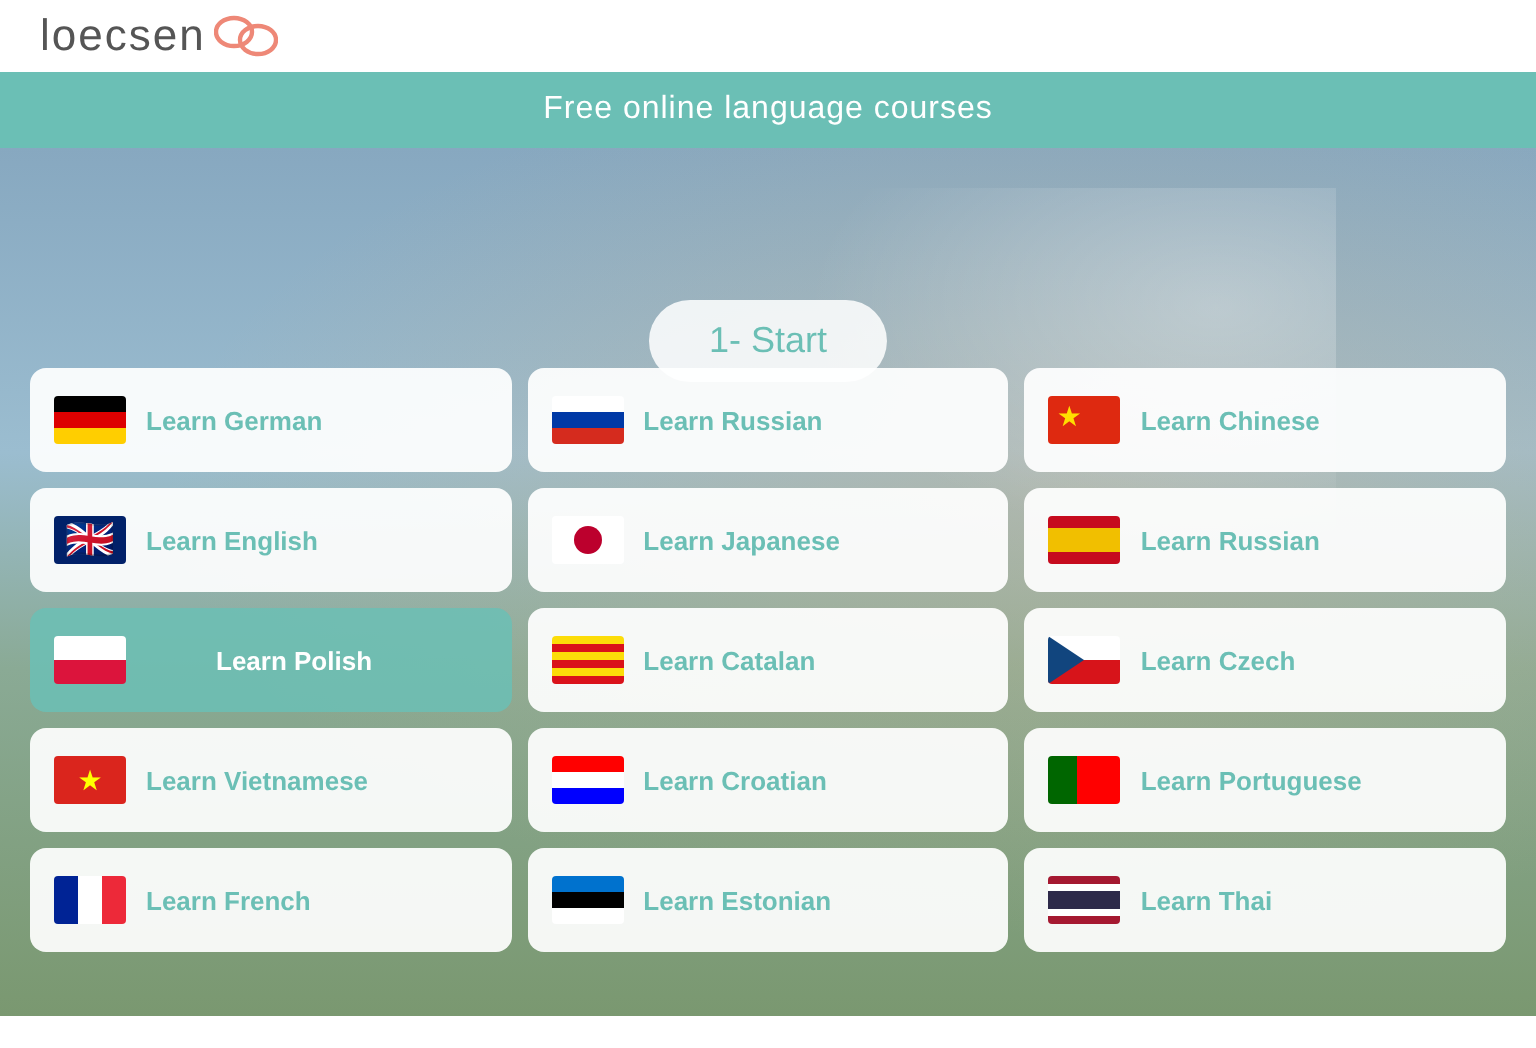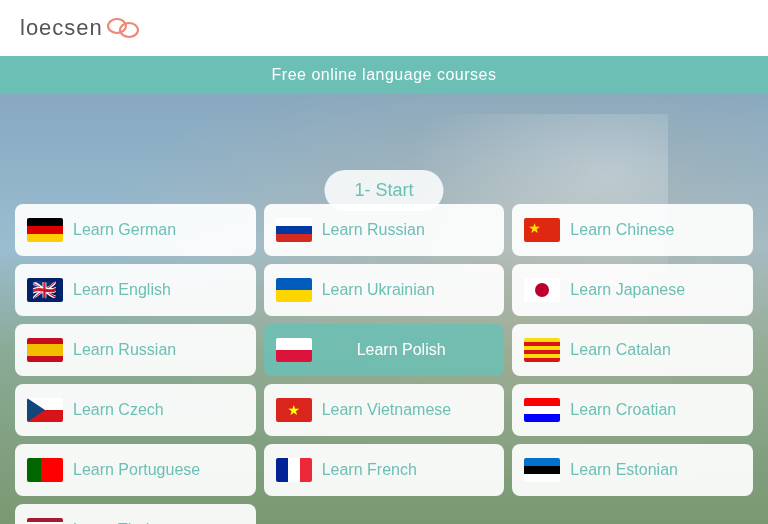--- a/index.html
+++ b/index.html
@@ -3,21 +3,21 @@
   <meta charset="utf-8">
   <style>
     * { margin: 0; padding: 0; box-sizing: border-box; }
     body { width: 768px; height: 524px; overflow: hidden; font-family: 'Segoe UI', Arial, sans-serif; }
 
     #header {
       background: white;
       padding: 10px 20px;
       display: flex;
       align-items: center;
-      height: 56px;
+      height: 36px;
     }
 
     #banner {
       background: #6bbfb5;
       padding: 10px;
       color: white;
       font-size: 16px;
       font-weight: 400;
       letter-spacing: 0.5px;
       height: 38px;
@@ -115,23 +115,23 @@
       height: 24px;
       margin-right: 10px;
       border-radius: 2px;
       flex-shrink: 0;
       overflow: hidden;
       display: flex;
       flex-direction: column;
     }
 
     .course-label {
-      font-size: 16px;
+      font-size: 13px;
       color: #6bbfb5;
-      font-weight: 400;
+      font-weight: 700;
     }
 
     
     .flag-de { background: linear-gradient(180deg, #000 33%, #D00 33%, #D00 66%, #FFCE00 66%); }
     .flag-gb {
       background: #012169;
       position: relative;
     }
     .flag-es { background: linear-gradient(180deg, #c60b1e 25%, #f1bf00 25%, #f1bf00 75%, #c60b1e 75%); }
     .flag-ca { background: linear-gradient(180deg, #fcdd09 0%, #fcdd09 16.6%, #da121a 16.6%, #da121a 33.2%, #fcdd09 33.2%, #fcdd09 50%, #da121a 50%, #da121a 66.6%, #fcdd09 66.6%, #fcdd09 83.2%, #da121a 83.2%, #da121a 100%); }
@@ -243,24 +243,20 @@
       </div>
       <div class="course-btn">
         <div class="flag flag-cn"></div>
         <span class="course-label">Learn Chinese</span>
       </div>
       <div class="course-btn">
         <div class="flag flag-gb"></div>
         <span class="course-label">Learn English</span>
       </div>
       <div class="course-btn">
-        <div class="flag flag-ua"></div>
-        <span class="course-label">Learn Ukrainian</span>
-      </div>
-      <div class="course-btn">
         <div class="flag flag-jp"></div>
         <span class="course-label">Learn Japanese</span>
       </div>
       <div class="course-btn">
         <div class="flag flag-es"></div>
         <span class="course-label">Learn Russian</span>
       </div>
       <div class="course-btn highlighted">
         <div class="flag flag-pl"></div>
         <span class="course-label">Learn Polish</span>

